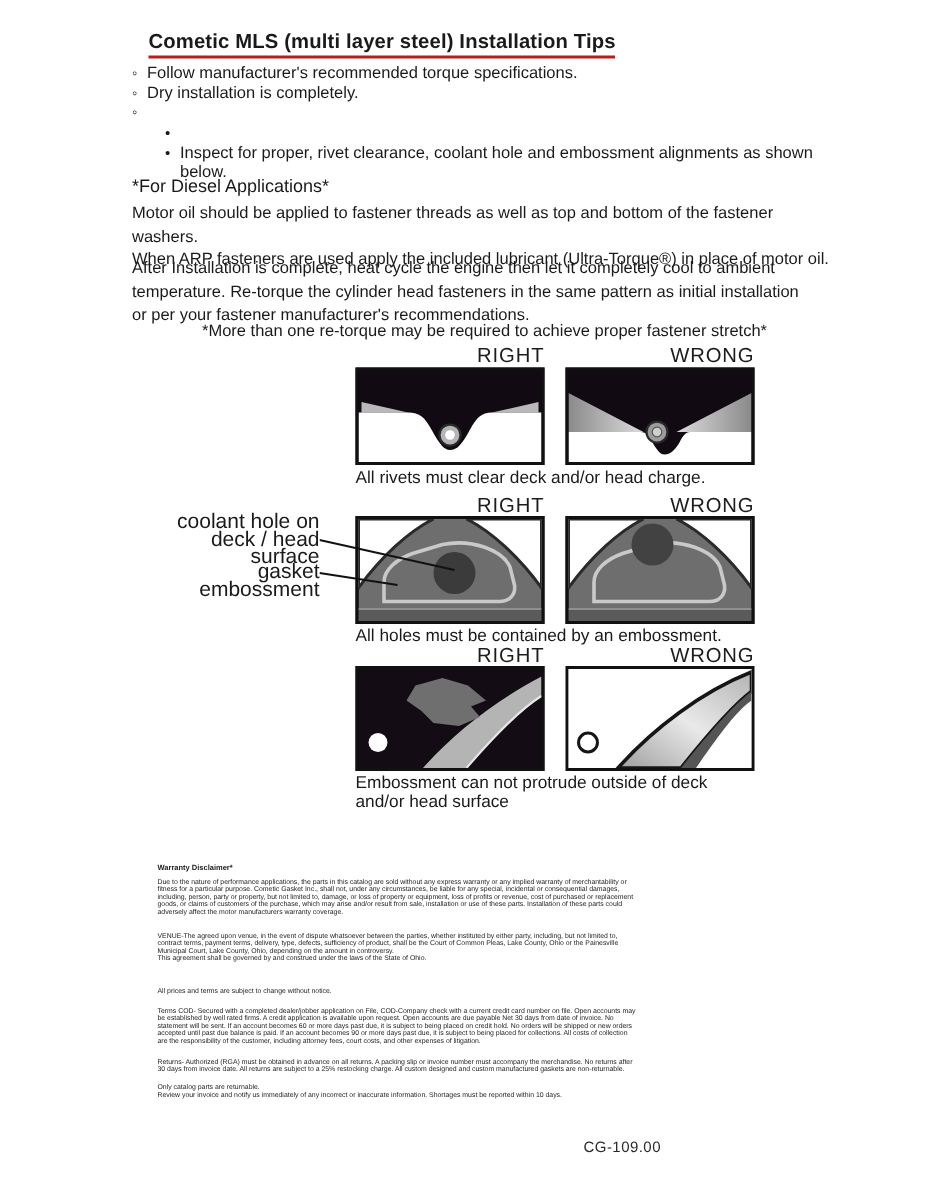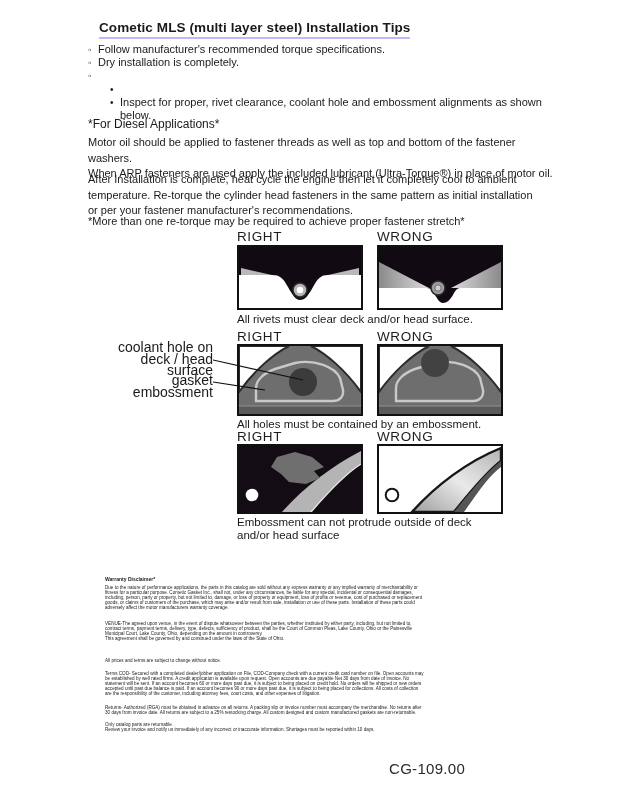--- a/index.html
+++ b/index.html
@@ -1,52 +1,52 @@
 <!DOCTYPE html>
 <html><head>
 <meta charset="utf-8">
 <style>
   * { margin:0; padding:0; box-sizing:border-box; }
   html,body { width:618px; height:800px; background:#ffffff; }
   body { font-family:"Liberation Sans", sans-serif; color:#1a1a1a; position:relative; overflow:hidden; }
   .abs { position:absolute; }
 
-  .title { left:99px; top:20px; font-size:13.5px; font-weight:bold; border-bottom:2px solid #c4b5fd; padding-bottom:2px; letter-spacing:0.1px; }
+  .title { left:99px; top:20px; font-size:13.5px; font-weight:bold; border-bottom:2px solid #b91c1c; padding-bottom:2px; letter-spacing:0.1px; }
 
   .tips { left:88px; top:43px; font-size:11px; line-height:13.2px; width:470px; }
   .tip-row { display:flex; }
   .tip-row.lvl2 { padding-left:22px; }
   .tip-marker { width:10px; flex:0 0 10px; font-size:10px; }
 
   .diesel-h { left:88px; top:117px; font-size:12px; font-weight:normal; }
   .para { left:88px; top:0; font-size:11px; line-height:15.5px; white-space:pre-line; width:470px; }
-  .p1 { top:135px; } .p2 { top:172px; } .note { top:214px; }
-
-  .dg-header { width:126px; text-align:left; font-size:13.5px; letter-spacing:0.6px; color:#1c1c1c; }
+  .p1 { top:135px; } .p2 { top:172px; } .note { top:214px;text-align:center; }
+
+  .dg-header { width:126px; text-align:right; font-size:13.5px; letter-spacing:0.6px; color:#1c1c1c; }
   .dg-img { width:126px; border:2px solid #111; background:#120a12; }
   .dg-img svg { display:block; width:100%; height:100%; }
   .h1r,.i1r,.h2r,.i2r,.h3r,.i3r { left:237px; }
   .h1w,.i1w,.h2w,.i2w,.h3w,.i3w { left:377px; }
   .h1r,.h1w { top:229px; } .i1r,.i1w { top:245px; height:65px; }
   .h2r,.h2w { top:329px; } .i2r,.i2w { top:344px; height:72px; }
   .h3r,.h3w { top:429px; } .i3r,.i3w { top:444px; height:70px; }
   .caption { left:237px; font-size:11.5px; white-space:pre-line; line-height:13px; }
   .cap1 { top:313px; } .cap2 { top:418px; } .cap3 { top:516px; }
 
   .ptr-label { font-size:14px; line-height:11.5px; text-align:right; white-space:pre-line; }
   .lbl-coolant { left:118px; top:342px; width:95px; }
   .lbl-emboss { left:98px; top:375px; width:115px; }
   .leader-svg { left:213px; top:350px; width:100px; height:45px; }
 
   .disc { left:105px; width:416px; font-size:4.6px; line-height:4.95px; white-space:pre-line; color:#222; }
   .disc-h { top:577px; font-weight:bold; font-size:5px; }
   .dp1 { top:586px; } .dp2 { top:622px; } .dp3 { top:659px; }
   .dp4 { top:672px; } .dp5 { top:706px; } .dp6 { top:723px; }
 
-  .footer-code { left:389px; top:760px; font-size:15px; color:#2a2a2a; letter-spacing:0.3px; }
+  .footer-code { left:389px; top:760px; font-size:10px; color:#2a2a2a; letter-spacing:0.3px; }
 </style>
 </head>
 <body>
 
 <div>
 
   <div class="abs title">Cometic MLS (multi layer steel) Installation Tips</div>
 
   <div class="abs tips">
     <div class="tip-row">
@@ -102,21 +102,21 @@
           </linearGradient>
       </defs>
       <rect width="122" height="61" fill="#120a12"></rect>
       <polygon points="0,41 50,41 0,15" fill="url(#g1)"></polygon>
       <polygon points="122,41 72,41 122,15" fill="url(#g2)"></polygon>
       <path d="M0,41 L48,41 C52,41 54,44 56,48 C59,53 61,56 64,56 C68,56 71,53 74,48 C76,44 78,41 81,41 L122,41 L122,61 L0,61 Z" fill="#ffffff"></path>
       <circle cx="59" cy="41" r="7" fill="#9c9c9c" stroke="#2a2a2a" stroke-width="1.5"></circle>
       <circle cx="59" cy="41" r="3.2" fill="#cfcfcf" stroke="#555555" stroke-width="0.8"></circle>
     </svg>
   </div>
-  <div class="abs caption cap1">All rivets must clear deck and/or head surface.</div>
+  <div class="abs caption cap1">All rivets must clear deck and/or head charge.</div>
 
   <div class="abs dg-header h2r">RIGHT</div>
   <div class="abs dg-header h2w">WRONG</div>
   <div class="abs dg-img i2r">
     <svg viewBox="0 0 122 68" preserveAspectRatio="none">
       <rect width="122" height="68" fill="#6e6e6e"></rect>
       <path d="M0,0 L50,0 C34,8 15,25 0,46 Z" fill="#ffffff" stroke="#2a2a2a" stroke-width="2"></path>
       <path d="M122,0 L72,0 C88,8 107,25 122,46 Z" fill="#ffffff" stroke="#2a2a2a" stroke-width="2"></path>
       <rect y="60" width="122" height="8" fill="#5a5a5a"></rect>
       <line x1="0" y1="60" x2="122" y2="60" stroke="#8f8f8f" stroke-width="1.2"></line>

